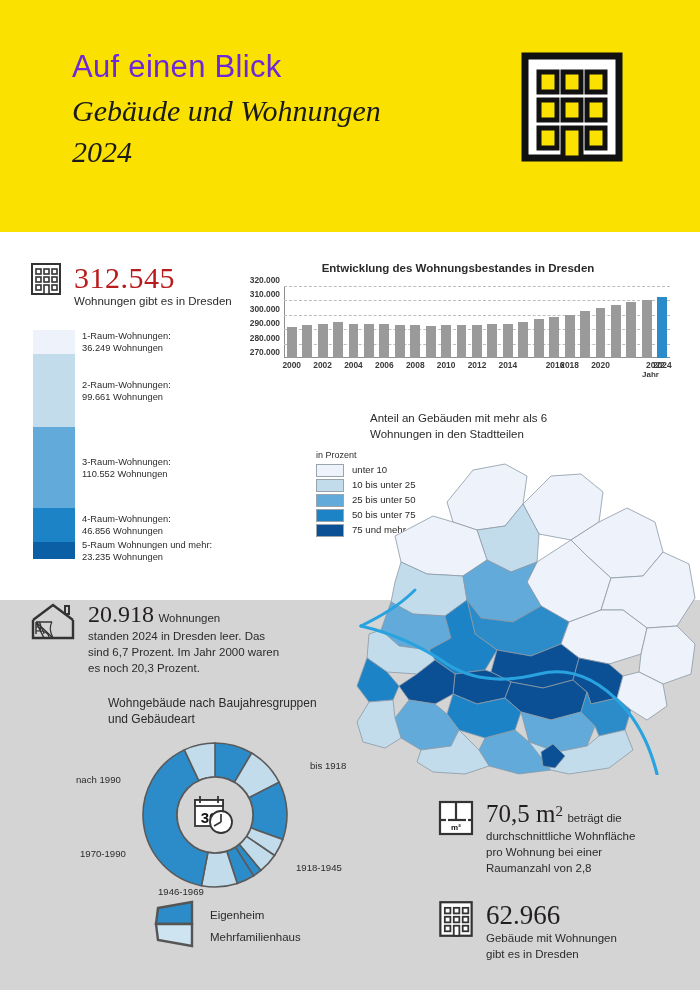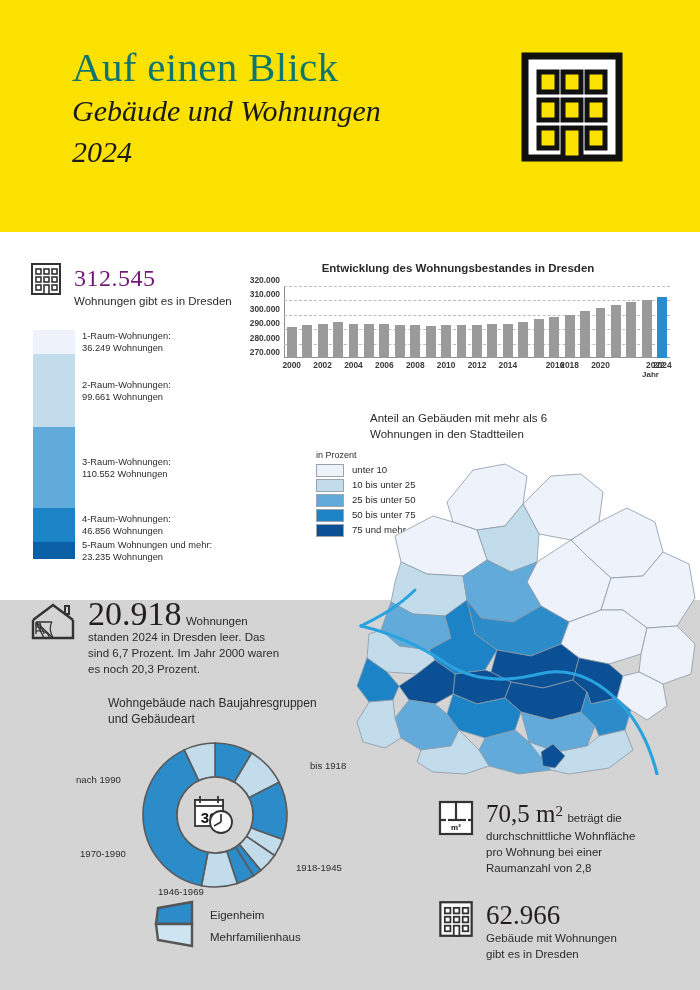--- a/index.html
+++ b/index.html
@@ -14,22 +14,22 @@
 
   
   #header{
     position:absolute;left:0;top:0;width:700px;height:232px;
     background:#fae100;
   }
   #header-titles{
     position:absolute;left:72px;top:48px;width:480px;
   }
   .hl1{
-    font-family:Liberation Serif, serif;
-    font-size:41px;line-height:38px;letter-spacing:.3px;color:#0f766e;
+    font-family:Liberation Sans, sans-serif;
+    font-size:31px;line-height:38px;letter-spacing:.3px;color:#6d28d9;
   }
   .hl2{
     font-family:"Liberation Serif", serif;
     font-style:italic;font-size:30px;line-height:42px;color:#1a1a1a;
     margin-top:4px;
   }
   .hl3{
     font-family:"Liberation Serif", serif;
     font-style:italic;font-size:30px;line-height:40px;color:#1a1a1a;
   }
@@ -39,21 +39,21 @@
   #gray-band{
     position:absolute;left:0;top:600px;width:700px;height:390px;
     background:#d4d4d4;
   }
 
   
   #stat-flats{position:absolute;left:30px;top:262px;width:210px;}
   .icon-inline{float:left;margin-right:10px;}
   .bignum{
     font-family:"Liberation Serif", serif;
-    font-size:24px;line-height:32px;color:#701a75;letter-spacing:.5px;
+    font-size:30px;line-height:32px;color:#b91c1c;letter-spacing:.5px;
   }
   .smalltxt{
     font-size:11.5px;line-height:15px;color:#2b2b2b;
   }
 
   
   #roomstack{position:absolute;left:33px;top:330px;width:42px;}
   #roomstack .seg{width:42px;}
   .room-labels{position:absolute;left:82px;top:330px;width:160px;}
   .room-label{
@@ -93,21 +93,21 @@
   #maplegend{position:absolute;left:316px;top:450px;width:130px;}
   #maplegend .lg-title{font-size:9px;color:#2b2b2b;margin-bottom:4px;}
   .lg-row{display:flex;align-items:flex-start;margin-bottom:2px;}
   .lg-sw{width:26px;height:11px;border:1px solid #9aa4ad;margin-right:8px;}
   .lg-tx{font-size:9.6px;color:#2b2b2b;}
   #mapwrap{position:absolute;left:355px;top:430px;width:345px;height:345px;}
 
   
   #stat-vacancy{position:absolute;left:30px;top:600px;width:280px;}
   #stat-vacancy .bn{
-    font-family:"Liberation Serif", serif;font-size:34px;line-height:28px;
+    font-family:"Liberation Serif", serif;font-size:24px;line-height:28px;
   }
   #stat-vacancy .tx{font-size:11.5px;line-height:16px;color:#2b2b2b;}
 
   
   #donut-title{
     position:absolute;left:108px;top:695px;width:230px;
     font-size:12px;line-height:16px;color:#2b2b2b;
   }
   #donut{position:absolute;left:140px;top:740px;width:150px;height:150px;}
   .dn-lab{position:absolute;font-size:9.6px;color:#2b2b2b;white-space:nowrap;padding-left:8px;}

